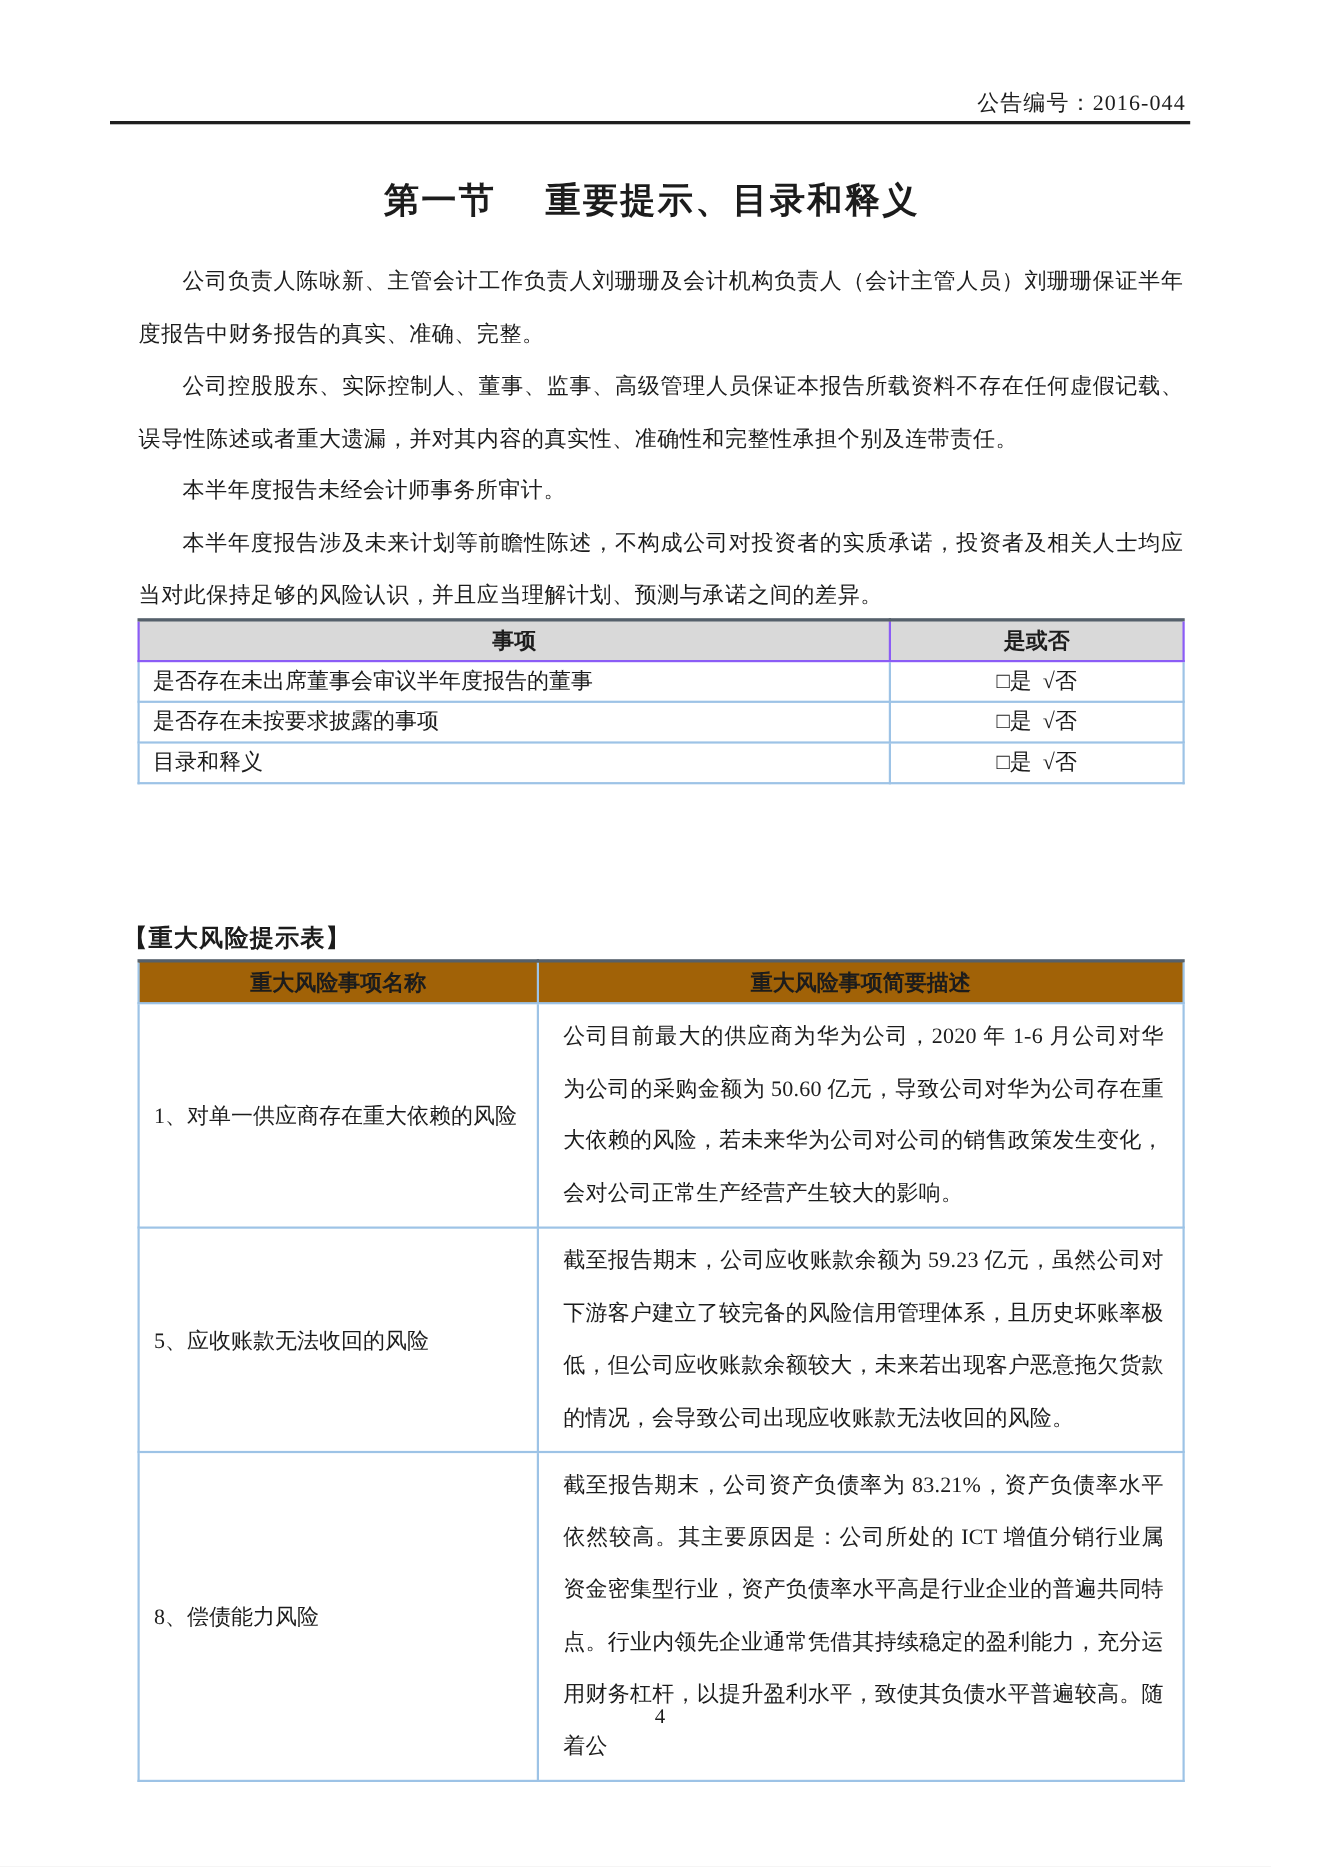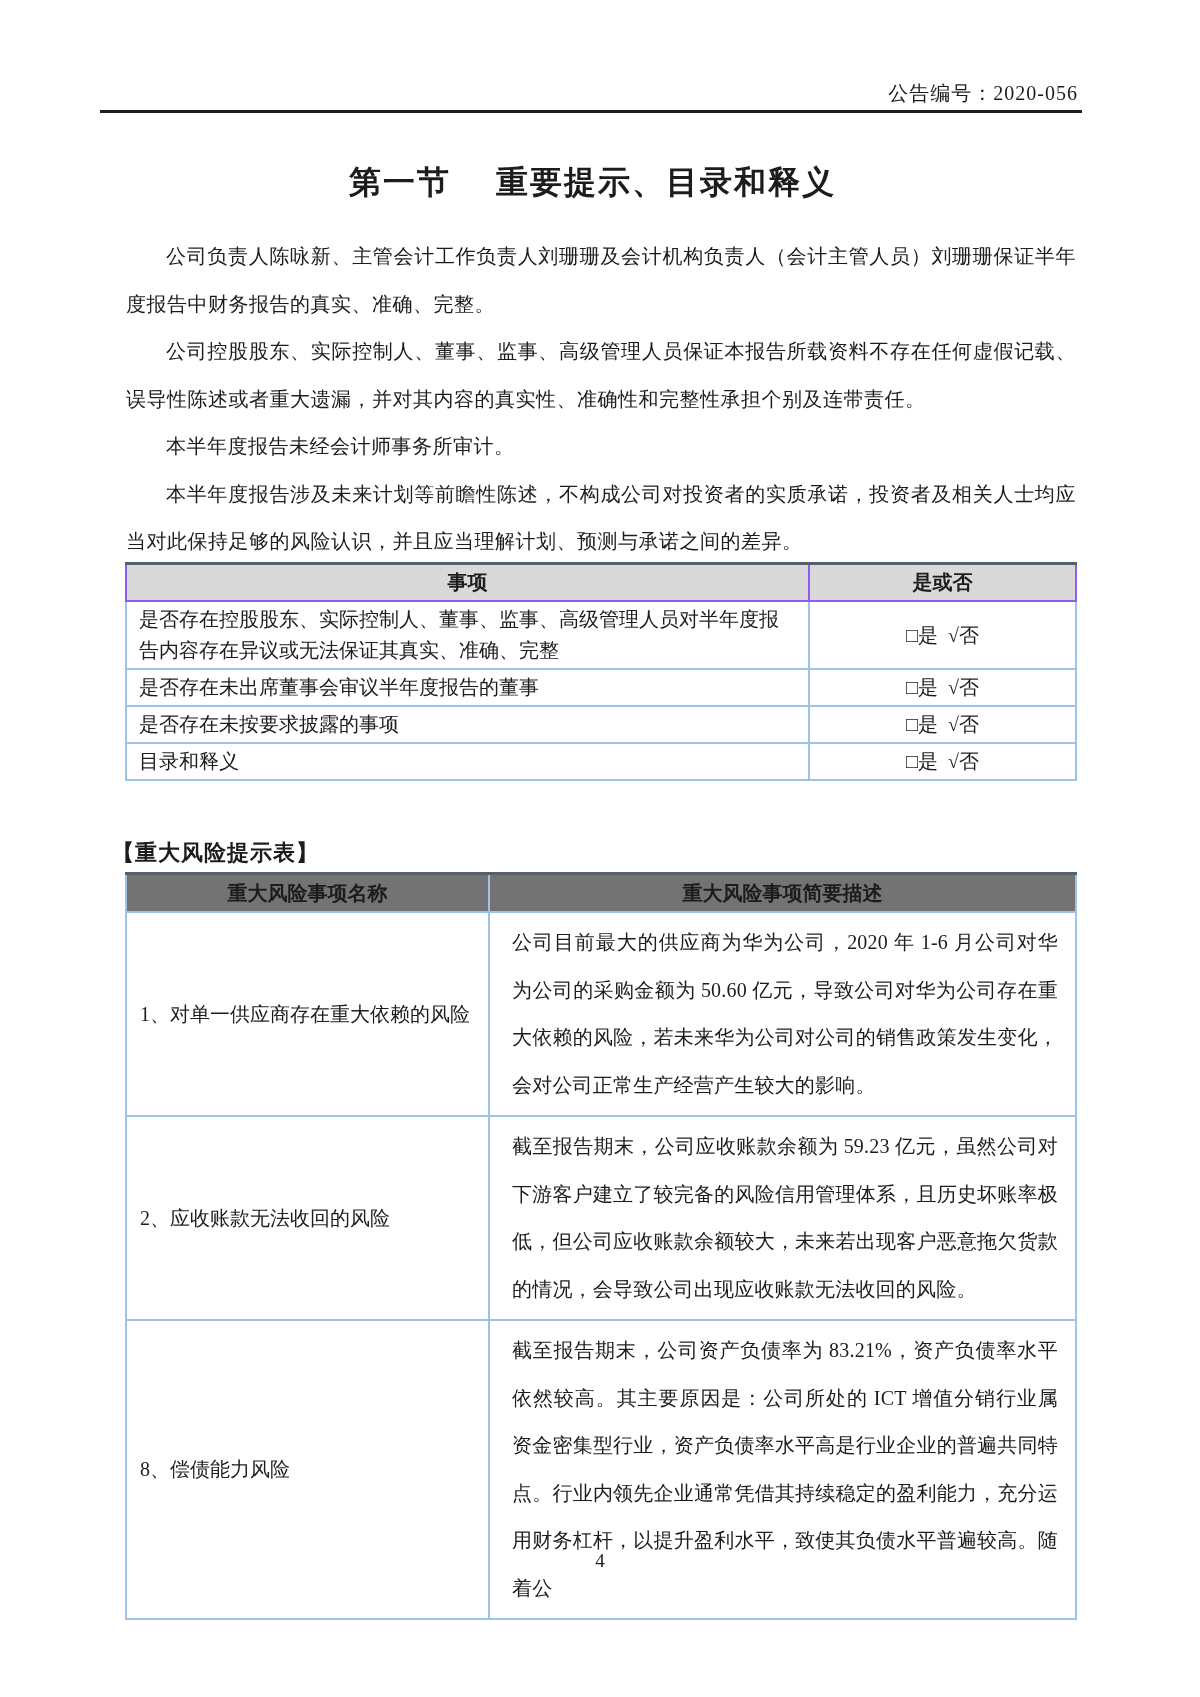--- a/index.html
+++ b/index.html
@@ -73,21 +73,21 @@
     font-size:22px;font-weight:700;
     margin:0;letter-spacing:1px;
   }
   .risk-table{
     position:absolute;top:872px;left:125px;
     width:950px;
     border:2px solid #9dc3e6;
     border-top:3px solid #55606b;
   }
   .risk-table th{
-    background:#737373;
+    background:#a16207;
     height:34px;
     font-size:20px;font-weight:700;
     border:2px solid #9dc3e6;
     text-align:center;
   }
   .risk-table td{
     border:2px solid #9dc3e6;
     vertical-align:middle;
     font-size:20px;
     margin-left:36px;
@@ -107,45 +107,41 @@
   .page-number{
     position:absolute;top:1550px;left:0;width:1200px;
     text-align:center;font-size:19px;
   }
 </style>
 </head>
 <body>
 
 <div class="page">
 
-  <div class="ann-no">公告编号：2020-056</div>
+  <div class="ann-no">公告编号：2016-044</div>
   <div class="header-rule"></div>
 
   <h1 class="doc-title">第一节　 重要提示、目录和释义</h1>
 
   <div class="body-text">
     <p>公司负责人陈咏新、主管会计工作负责人刘珊珊及会计机构负责人（会计主管人员）刘珊珊保证半年度报告中财务报告的真实、准确、完整。</p>
     <p>公司控股股东、实际控制人、董事、监事、高级管理人员保证本报告所载资料不存在任何虚假记载、误导性陈述或者重大遗漏，并对其内容的真实性、准确性和完整性承担个别及连带责任。</p>
     <p>本半年度报告未经会计师事务所审计。</p>
     <p>本半年度报告涉及未来计划等前瞻性陈述，不构成公司对投资者的实质承诺，投资者及相关人士均应当对此保持足够的风险认识，并且应当理解计划、预测与承诺之间的差异。</p>
   </div>
 
   <table class="statement-table">
     <colgroup>
         <col style="width:683px">
         <col style="width:267px">
       </colgroup>
     <tbody>
         <tr>
       <th>事项</th>
       <th>是或否</th>
-    </tr>
-    <tr class="tall">
-      <td>是否存在控股股东、实际控制人、董事、监事、高级管理人员对半年度报告内容存在异议或无法保证其真实、准确、完整</td>
-      <td class="answer">□是  √否</td>
     </tr>
     <tr class="short">
       <td>是否存在未出席董事会审议半年度报告的董事</td>
       <td class="answer">□是  √否</td>
     </tr>
     <tr class="short">
       <td>是否存在未按要求披露的事项</td>
       <td class="answer">□是  √否</td>
     </tr>
     <tr class="short">
@@ -165,21 +161,21 @@
     <tbody>
         <tr>
       <th>重大风险事项名称</th>
       <th>重大风险事项简要描述</th>
     </tr>
     <tr class="r4">
       <td class="risk-name">1、对单一供应商存在重大依赖的风险</td>
       <td class="risk-desc">公司目前最大的供应商为华为公司，2020 年 1-6 月公司对华为公司的采购金额为 50.60 亿元，导致公司对华为公司存在重大依赖的风险，若未来华为公司对公司的销售政策发生变化，会对公司正常生产经营产生较大的影响。</td>
     </tr>
     <tr class="r4">
-      <td class="risk-name">2、应收账款无法收回的风险</td>
+      <td class="risk-name">5、应收账款无法收回的风险</td>
       <td class="risk-desc">截至报告期末，公司应收账款余额为 59.23 亿元，虽然公司对下游客户建立了较完备的风险信用管理体系，且历史坏账率极低，但公司应收账款余额较大，未来若出现客户恶意拖欠货款的情况，会导致公司出现应收账款无法收回的风险。</td>
     </tr>
     <tr class="r5">
       <td class="risk-name">8、偿债能力风险</td>
       <td class="risk-desc">截至报告期末，公司资产负债率为 83.21%，资产负债率水平依然较高。其主要原因是：公司所处的 ICT 增值分销行业属资金密集型行业，资产负债率水平高是行业企业的普遍共同特点。行业内领先企业通常凭借其持续稳定的盈利能力，充分运用财务杠杆，以提升盈利水平，致使其负债水平普遍较高。随着公</td>
     </tr>
   </tbody>
     </table>
 
   <div class="page-number">4</div>

